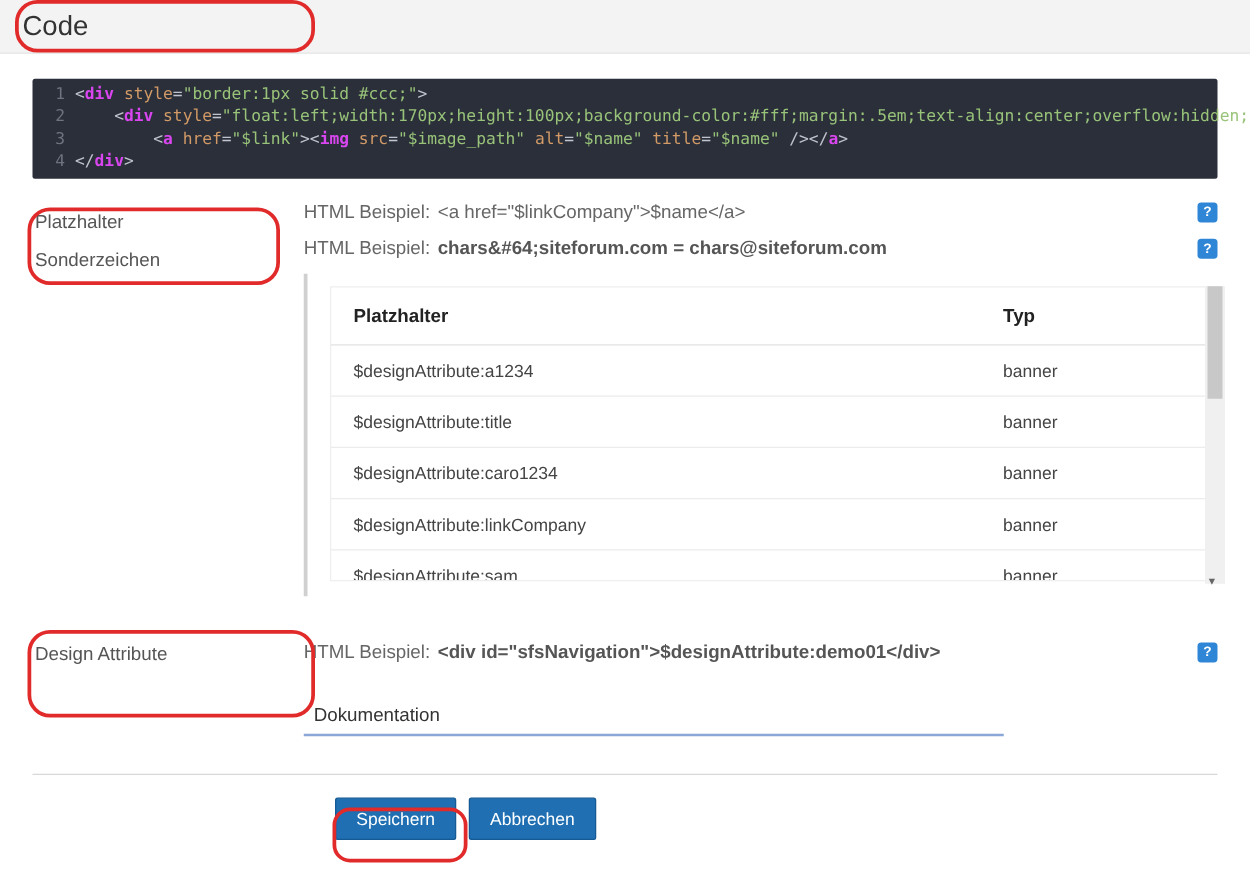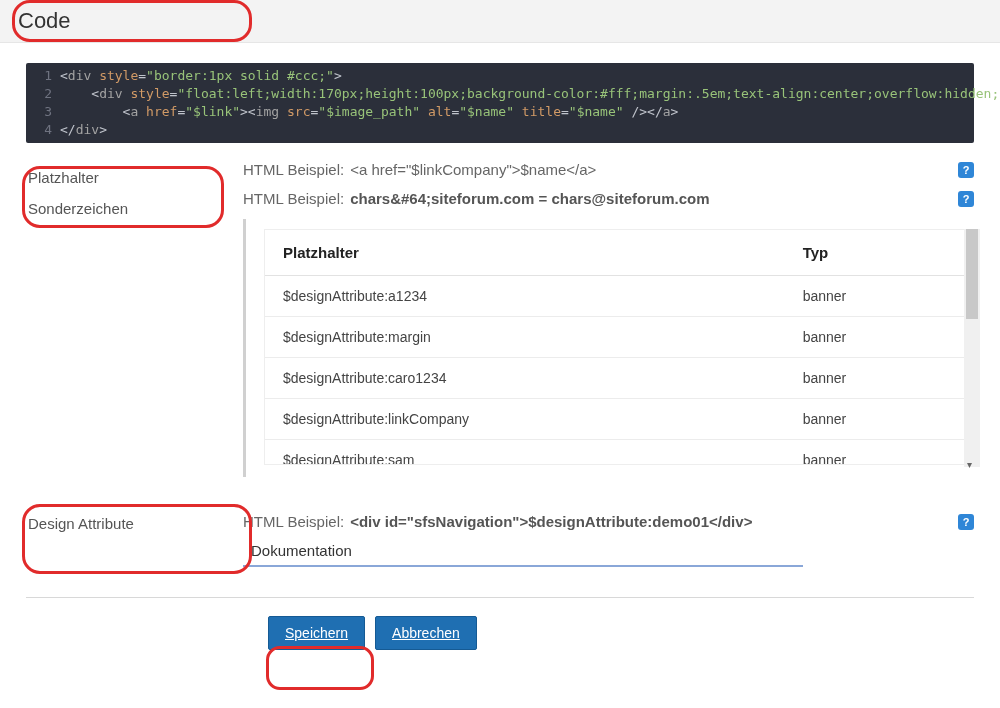--- a/index.html
+++ b/index.html
@@ -24,21 +24,21 @@
     color: #d8d8d8;
     padding: 4px 0 4px 0;
     border-radius: 2px;
   }
   .code-line { display: flex; }
   .gutter {
     width: 34px; text-align: right; padding-right: 8px; color: #6f7380;
     user-select: none; flex-shrink: 0;
   }
   .code-line .c { white-space: pre; }
-  .tok-tag { color: #a3a3a3; }
+  .tok-tag { color: #d946ef; font-weight: bold; }
   .tok-attr { color: #d19a66; }
   .tok-str { color: #98c379; }
   .tok-punct { color: #c0c4cc; }
 
   .two-col {
     display: flex;
     padding: 0 26px;
     gap: 7px;
   }
   .sidebar { width: 210px; flex-shrink: 0; padding-top: 10px; }
@@ -88,27 +88,28 @@
   .scroll-fake .arr-down { bottom:-2px; }
 
   .divider-gap { height: 30px; }
   .section2 .sidebar { padding-top: 4px; }
   .label-strong { font-weight: bold; color: #333; padding: 18px 0 0 2px; }
 
   .name-input {
     width: 560px; padding: 6px 8px; font-size: 15px;
     border: 1px solid #ccc; border-top: none; border-left: none; border-right: none;
     outline: none; border-bottom: 2px solid #8aa7d8; color: #333;
+    margin-top: 22px;
   }
 
   .bottom-hr { margin: 30px 26px 18px 26px; border: none; border-top: 1px solid #d8d8d8; }
   .button-row { padding: 0 26px 0 268px; display: flex; gap: 10px; }
   .btn {
     background: #1f6fb2; color: #fff; border: 1px solid #155a94;
-    padding: 8px 16px; font-size: 14px; cursor: pointer; border-radius: 2px; text-decoration: underline;
+    padding: 8px 16px; font-size: 14px; cursor: pointer; border-radius: 2px;
   }
   .btn.cancel { background: #1f6fb2; }
 </style>
 </head>
 <body>
 
 <div class="page">
 
   <div class="title-bar">
     <span>Code</span>
@@ -159,21 +160,21 @@
                   <th>Platzhalter</th>
                   <th>Typ</th>
                 </tr>
               </thead>
               <tbody id="ph-rows">
                   <tr>
                     <td>$designAttribute:a1234</td>
                     <td>banner</td>
                   </tr>
                   <tr>
-                    <td>$designAttribute:margin</td>
+                    <td>$designAttribute:title</td>
                     <td>banner</td>
                   </tr>
                   <tr>
                     <td>$designAttribute:caro1234</td>
                     <td>banner</td>
                   </tr>
                   <tr>
                     <td>$designAttribute:linkCompany</td>
                     <td>banner</td>
                   </tr>

